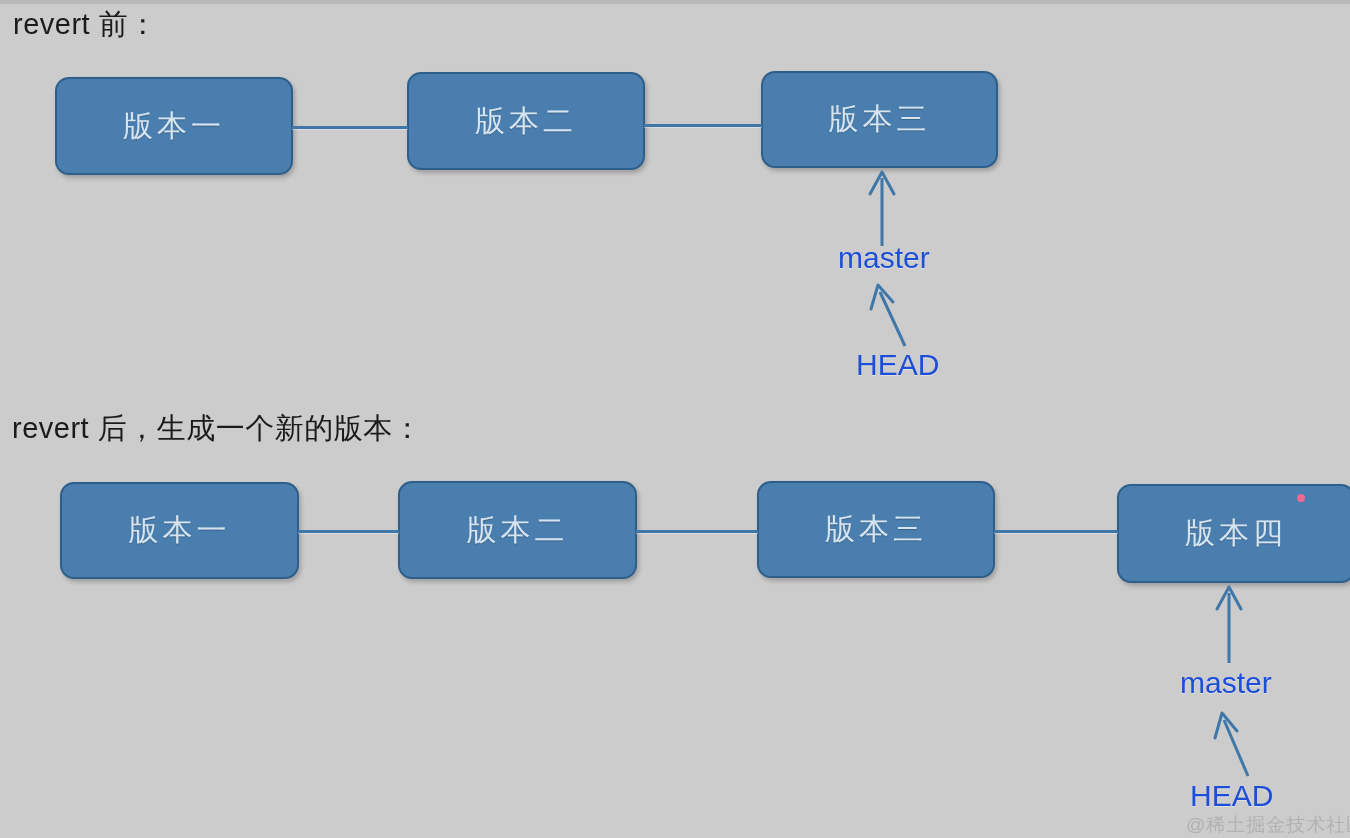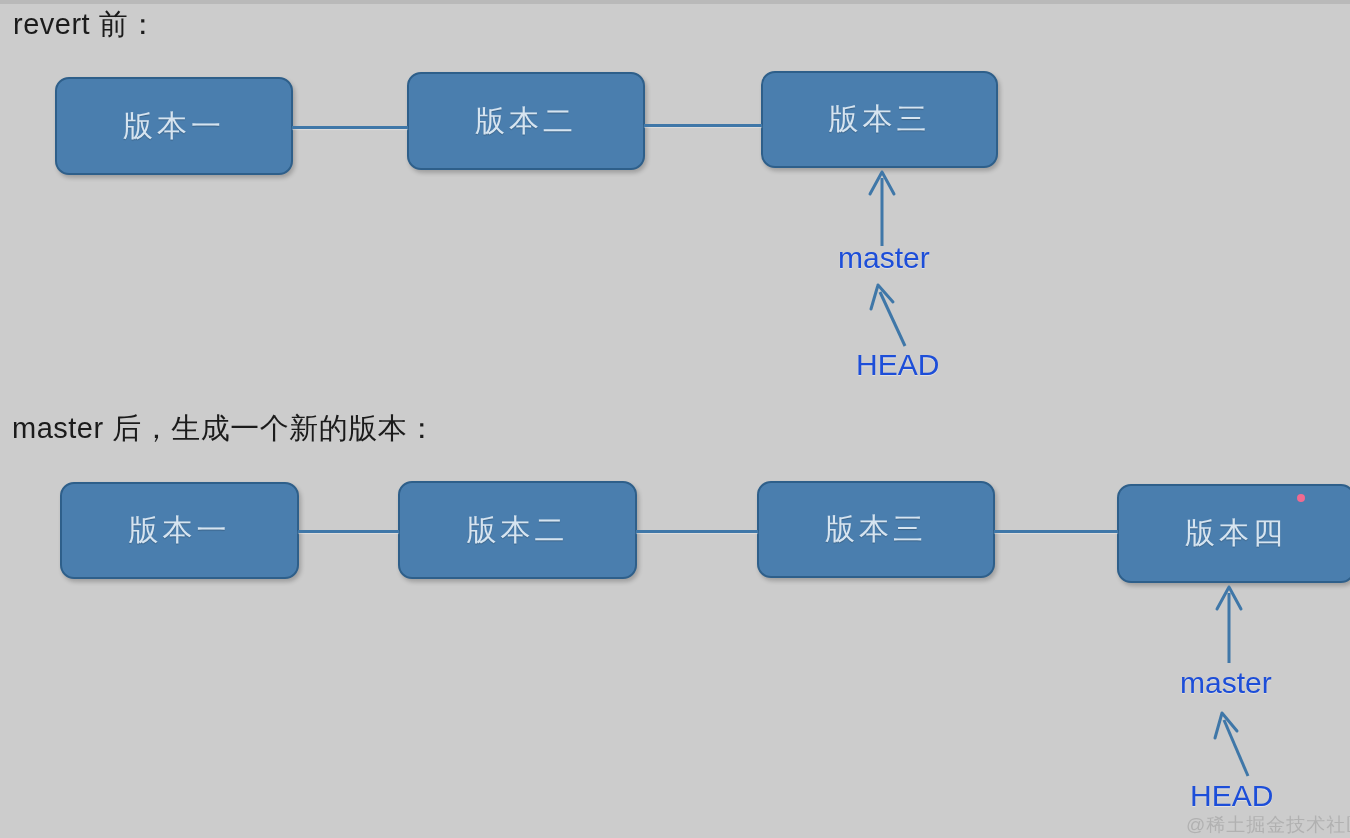--- a/index.html
+++ b/index.html
@@ -123,21 +123,21 @@
     <svg class="arrow-svg" style="left:855px; top:280px;" width="80" height="70" viewBox="0 0 80 70">
       <line x1="50" y1="66" x2="25" y2="12" stroke="#3f77a8" stroke-width="3"></line>
       <path d="M23 5 L16 29 M23 5 L38 22" stroke="#3f77a8" stroke-width="3" fill="none" stroke-linecap="round"></path>
     </svg>
 
     <div class="ref-label" style="left:856px; top:350px;">HEAD</div>
   </div>
 
   <div>
 
-    <div class="caption" style="left:12px; top:414px;">master 后，生成一个新的版本：</div>
+    <div class="caption" style="left:12px; top:414px;">revert 后，生成一个新的版本：</div>
 
     <div class="node" style="left:60px; top:482px; width:239px; height:97px;">
       <span class="node-label">版本一</span>
     </div>
 
     <div class="node" style="left:398px; top:481px; width:239px; height:98px;">
       <span class="node-label">版本二</span>
     </div>
 
     <div class="node" style="left:757px; top:481px; width:238px; height:97px;">

